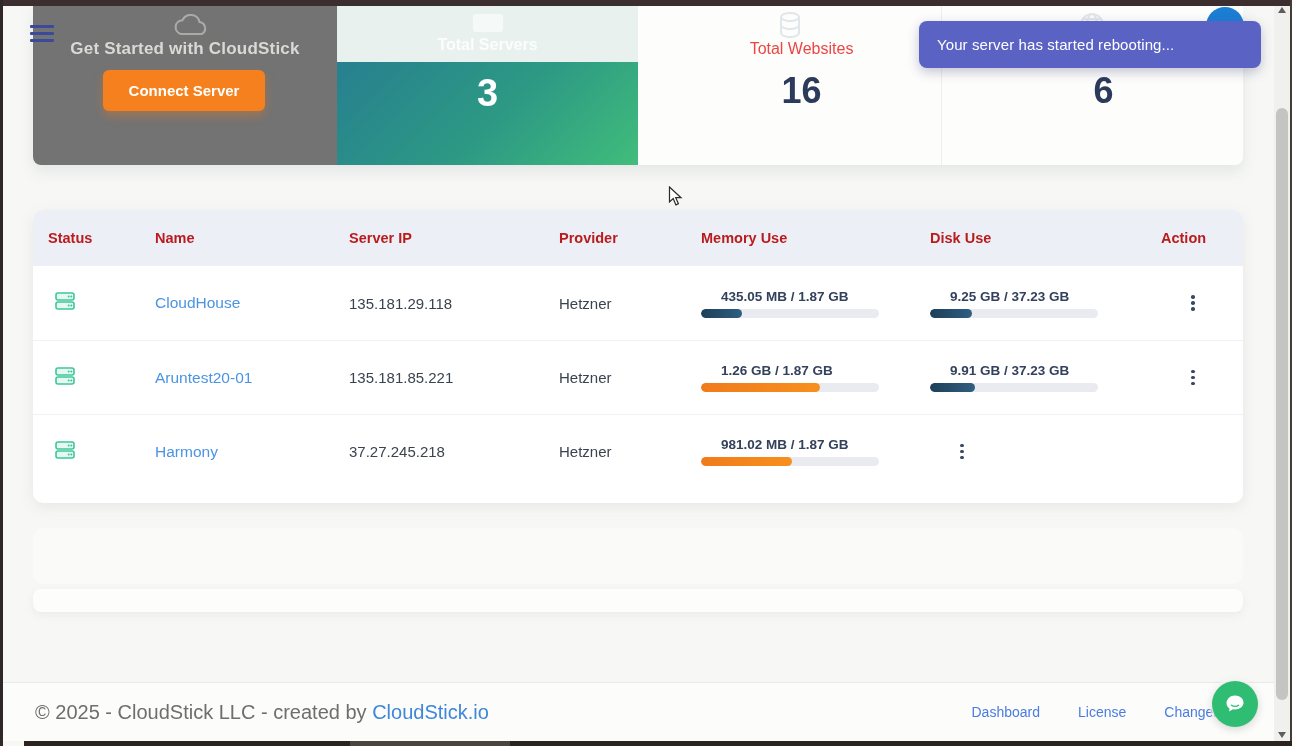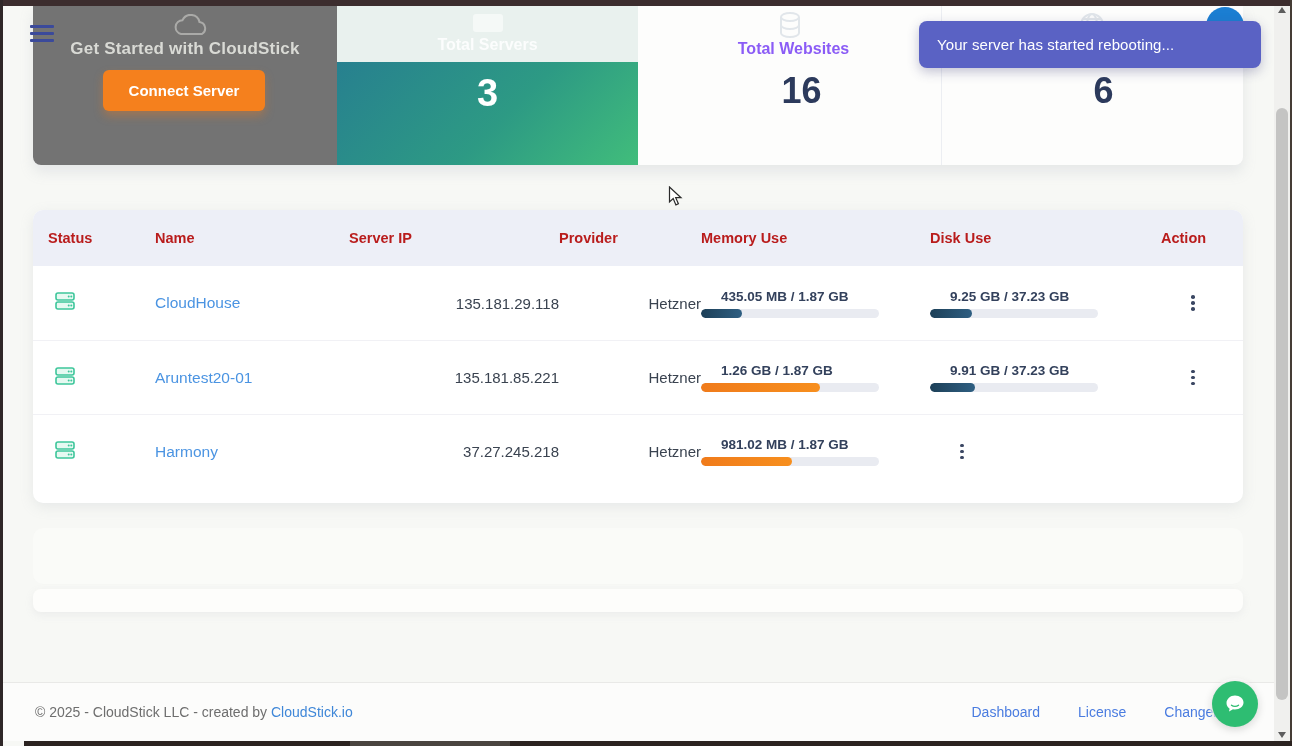--- a/index.html
+++ b/index.html
@@ -30,57 +30,57 @@
                  box-shadow:0 5px 10px rgba(244,124,26,.35); }
   .card-teal { width:301px; overflow:hidden; }
   .teal-top { position:absolute; left:0; top:0; width:301px; height:56px; background:#e9f1ee; }
   .teal-top .stat-label { position:absolute; left:0; top:30px; width:301px; text-align:center; font-size:16px; font-weight:bold; color:rgba(255,255,255,.85); }
   .teal-icon { position:absolute; left:136px; top:8px; width:30px; height:18px; background:rgba(255,255,255,.55); border-radius:3px; }
   .teal-body { position:absolute; left:0; top:56px; width:301px; height:103px; background:linear-gradient(135deg,#27808f 0%,#2d9a84 55%,#41bd7b 100%); }
   .teal-body .stat-value { position:absolute; left:0; top:10px; width:301px; text-align:center; font-size:38px; font-weight:bold; color:#ffffff; }
   .card-stat { width:303px; background:#fdfdfc; }
   .card-stat:last-child { width:300px; border-radius:0 0 8px 0; border-left:1px solid #ecauthor; border-left:1px solid #eceef2; }
   .faded-icon { position:absolute; top:5px; left:50%; transform:translateX(-50%); opacity:.85; }
-  .stat-label-faded { position:absolute; left:4px; top:34px; width:100%; text-align:center; font-size:16px; font-weight:bold; color:#8b5cf6; }
+  .stat-label-faded { position:absolute; left:12px; top:34px; width:100%; text-align:center; font-size:16px; font-weight:normal; color:#ef4444; }
   .stat-number { position:absolute; left:0; top:64px; width:100%; text-align:center; font-size:36px; font-weight:bold; color:#2c3a5c;padding-left:24px; }
 
   
   .toast { position:absolute; left:919px; top:21px; width:342px; height:47px; background:#5a62c4; border-radius:8px;
            display:flex; align-items:center; padding-left:18px; color:#ffffff; font-size:15px; letter-spacing:.1px;
            box-shadow:0 4px 12px rgba(60,60,120,.30); z-index:40; }
   .avatar { position:absolute; left:1206px; top:7px; width:38px; height:38px; border-radius:50%; background:#1b7ed2; z-index:30; cursor:pointer; }
 
   
   .table-card { position:absolute; left:33px; top:210px; width:1210px; height:293px; background:#ffffff; border-radius:10px;
                 box-shadow:0 4px 14px rgba(150,155,170,.16); overflow:hidden; }
   .tgrid { display:grid; grid-template-columns:107px 194px 210px 142px 229px 231px 1fr; align-items:center; padding-left:15px; }
   .thead { height:56px; background:#edeff7; font-size:14.5px; font-weight:bold; color:#b91c1c; }
   .trow { height:74px; }
   .trow + .trow { border-top:1px solid #f1f1f5; }
   .status-icon { margin-left:6px; width:22px; height:22px; }
   .name-link { color:#4b94e2; font-size:15.5px; text-decoration:none; cursor:pointer; }
-  .cell-plain { color:#3a4350; font-size:15px;text-align:right; }
+  .cell-plain { color:#3a4350; font-size:15px; }
   .usage { display:flex; flex-direction:column; }
   .usage .usage-label { font-size:13.5px; font-weight:bold; color:#33415c; margin-bottom:5px;margin-left:20px; }
   .bar-track { width:178px; height:9px; background:#e9ebf1; border-radius:5px; overflow:hidden; }
   .bar-track.disk { width:168px; }
   .bar-fill { height:9px; border-radius:5px; width:0; }
   .bar-fill[data-color="navy"]   { background:linear-gradient(90deg,#1d4058 0%,#2f5f82 100%); }
   .bar-fill[data-color="orange"] { background:linear-gradient(90deg,#f07b1b 0%,#f78f1e 100%); }
   .kebab { margin-left:20px; width:24px; height:26px; display:flex; flex-direction:column; align-items:center; justify-content:center; gap:2.5px; background:none; border:none; cursor:pointer; }
   .kebab i { width:3.6px; height:3.6px; background:#3b4763; border-radius:50%; }
 
   
   .ghost-block { position:absolute; left:33px; top:528px; width:1210px; height:56px; background:rgba(253,253,251,.5); border-radius:10px; }
   .ghost-bar   { position:absolute; left:33px; top:589px; width:1210px; height:23px; background:#fdfdfb; border-radius:8px; box-shadow:0 3px 8px rgba(160,160,170,.12); }
 
   
   .footer { position:absolute; left:0; top:682px; width:1274px; height:59px; background:#fcfcfb; border-top:1px solid #e9e9e7;
             display:flex; align-items:center; justify-content:space-between; padding:0 42px 0 35px; z-index:10; }
-  .copyright { font-size:14px; color:#6e6e6e; }
+  .copyright { font-size:20px; color:#6e6e6e; }
   .copyright a { color:#3f87d8; text-decoration:none; cursor:pointer; }
   .footer-links { display:flex; gap:38px; }
   .footer-links a { color:#4a7ce0; font-size:14px; text-decoration:none; cursor:pointer; }
   .chat-fab { position:absolute; left:1212px; top:681px; width:46px; height:46px; border-radius:50%; background:#2ebd72;
               display:flex; align-items:center; justify-content:center; box-shadow:0 2px 8px rgba(0,0,0,.18), 0 0 0 3px rgba(255,255,255,.6); z-index:50; cursor:pointer; }
 
   
   .scrollbar { position:absolute; left:1274px; top:0; width:16px; height:746px; background:#f0f0ee; z-index:55; }
   .scroll-arrow { position:absolute; left:4px; width:0; height:0; border-left:4.5px solid transparent; border-right:4.5px solid transparent; cursor:pointer; }
   .scroll-arrow.up { top:7px; border-bottom:6px solid #5d5d5d; }

